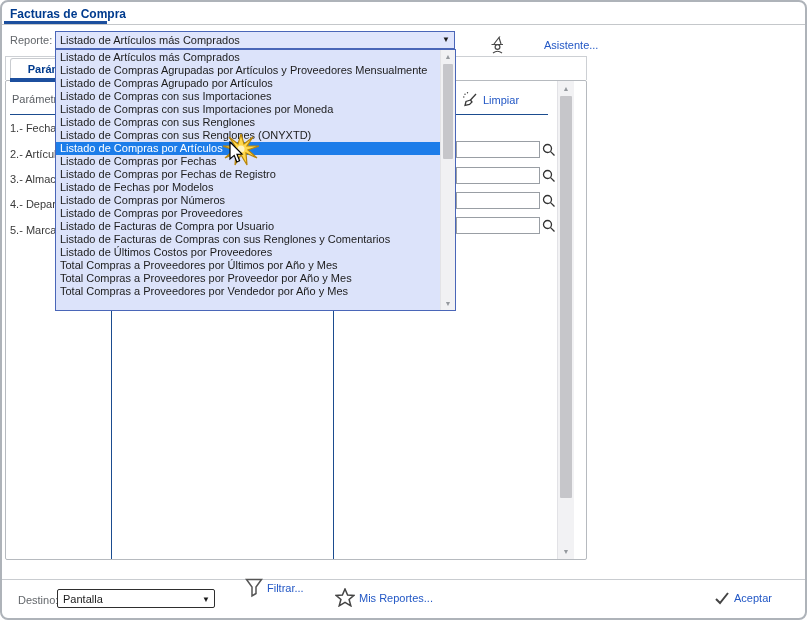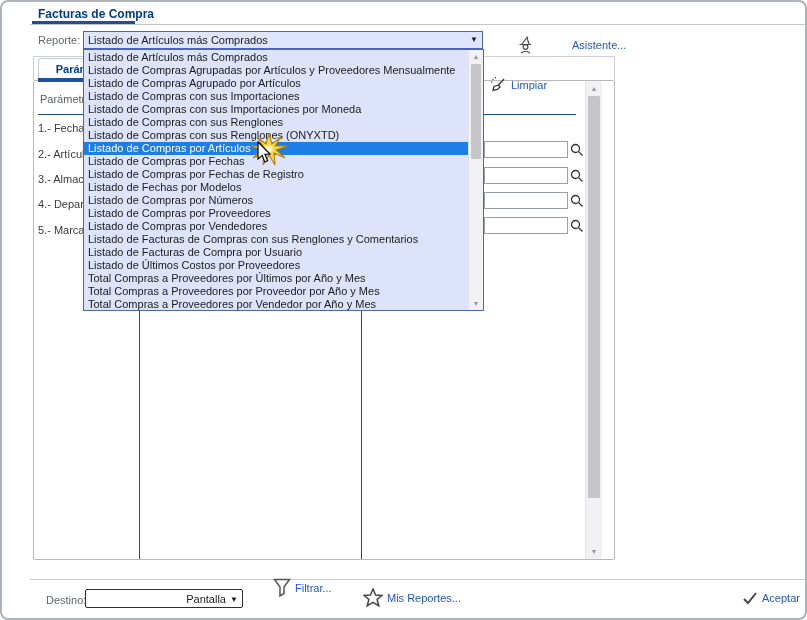--- a/index.html
+++ b/index.html
@@ -1,17 +1,17 @@
 <!DOCTYPE html>
 <html><head>
 <meta charset="utf-8">
 <style>
   html,body{margin:0;padding:0;background:#fff;}
   body{width:807px;height:620px;position:relative;font-family:"Liberation Sans",sans-serif;overflow:hidden;}
-  .abs{position:absolute;margin-left:28px;}
+  .abs{position:absolute;}
   .dialog{position:absolute;inset:0;border:2px solid #aeb3b9;border-radius:8px;background:#fff;box-sizing:border-box;overflow:hidden;}
   .title{left:8px;top:5px;font-size:12px;font-weight:bold;color:#003b8e;white-space:nowrap;}
   .title-underline{left:2px;top:19px;width:103px;height:4px;background:#1c4f9e;}
   .title-rule{left:0;top:22px;width:803px;height:1px;background:#c4c7ca;}
   .lbl{font-size:11px;color:#63676b;white-space:nowrap;}
   .link{font-size:11px;color:#2257c5;white-space:nowrap;cursor:pointer;}
   .report-select{left:53px;top:29px;width:400px;height:18px;background:#dfe5fc;border:1px solid #4a66b8;box-sizing:border-box;font-size:11px;color:#1c1c1c;padding:2px 16px 0 4px;white-space:nowrap;overflow:hidden;cursor:pointer;}
   .sel-arrow{position:absolute;right:4px;top:4px;font-size:8px;color:#1a1a1a;line-height:8px;}
   .iconrow{display:flex;align-items:center;gap:4px;}
   
@@ -35,21 +35,21 @@
   .dropdown{left:53px;top:47px;width:401px;height:262px;background:#dce3fa;border:1px solid #4a66b8;box-sizing:border-box;z-index:10;}
   .dd-items{position:absolute;left:0;top:1px;right:15px;}
   .dd-item{height:13px;line-height:13px;font-size:11px;color:#1c1c1c;padding-left:4px;white-space:nowrap;overflow:hidden;cursor:pointer;}
   .dd-item.highlighted{background:#1d7de9;color:#fff;}
   .dd-sb{position:absolute;right:0;top:0;width:15px;height:260px;background:#f1f1f3;border-left:1px solid #e3e3e6;box-sizing:border-box;}
   
   .flash{left:221px;top:132px;z-index:20;pointer-events:none;}
   .cursor{left:227px;top:139px;z-index:21;pointer-events:none;}
   
   .footer-sep{left:0;top:577px;width:803px;height:1px;background:#c9ccd0;}
-  .dest-select{left:55px;top:587px;width:158px;height:19px;background:#fff;border:1px solid #2e2e2e;border-radius:2px;box-sizing:border-box;font-size:11px;color:#1c1c1c;padding:3px 16px 0 5px;white-space:nowrap;overflow:hidden;cursor:pointer;text-align:right;}
+  .dest-select{left:55px;top:587px;width:158px;height:19px;background:#fff;border:1px solid #2e2e2e;border-radius:2px;box-sizing:border-box;font-size:11px;color:#1c1c1c;padding:3px 16px 0 5px;white-space:nowrap;overflow:hidden;cursor:pointer;}
   svg{display:block;}
 </style>
 </head>
 <body>
 
 <div class="dialog">
 
   <div class="abs title">Facturas de Compra</div>
   <div class="abs title-underline"></div>
   <div class="abs title-rule"></div>
@@ -75,21 +75,21 @@
   <div class="abs tabstrip-line"></div>
   <div class="abs tabstrip-edge" style="left:3px;"></div>
   <div class="abs tabstrip-edge" style="left:584px;"></div>
   <div class="abs tab">Parámetros</div>
   <div class="abs tab-underline"></div>
   <div class="abs panel-box"></div>
 
   <div class="abs col-header">Parámetros</div>
   <div class="abs hdr-rule" style="left:8px;width:99px;"></div>
 
-  <div class="abs iconrow" style="left:460px;top:74px;z-index:3;justify-content:center;">
+  <div class="abs iconrow" style="left:460px;top:89px;z-index:3;justify-content:center;">
     <span>
       <svg width="17" height="17" viewBox="0 0 17 17" fill="none" stroke="#3a3a3a" stroke-width="1.3">
         <path d="M14,3 L8.5,9"></path>
         <path d="M8.5,9 L4,10.5 L3,14.5 L7.5,13.5 L10,11 Z" fill="#fff"></path>
         <circle cx="3" cy="3.2" r="0.7" fill="#3a3a3a" stroke="none"></circle>
         <circle cx="5.5" cy="1.8" r="0.7" fill="#3a3a3a" stroke="none"></circle>
         <circle cx="1.8" cy="6" r="0.7" fill="#3a3a3a" stroke="none"></circle>
       </svg>
     </span>
     <span class="link">Limpiar</span>
@@ -149,23 +149,22 @@
       <div class="dd-item">Listado de Compras con sus Importaciones</div>
       <div class="dd-item">Listado de Compras con sus Importaciones por Moneda</div>
       <div class="dd-item">Listado de Compras con sus Renglones</div>
       <div class="dd-item">Listado de Compras con sus Renglones (ONYXTD)</div>
       <div class="dd-item highlighted">Listado de Compras por Artículos</div>
       <div class="dd-item">Listado de Compras por Fechas</div>
       <div class="dd-item">Listado de Compras por Fechas de Registro</div>
       <div class="dd-item">Listado de Fechas por Modelos</div>
       <div class="dd-item">Listado de Compras por Números</div>
       <div class="dd-item">Listado de Compras por Proveedores</div>
-      <div class="dd-item">Listado de Compras por Vendedores</div>
+      <div class="dd-item">Listado de Facturas de Compra por Usuario</div>
       <div class="dd-item">Listado de Facturas de Compras con sus Renglones y Comentarios</div>
-      <div class="dd-item">Listado de Facturas de Compra por Usuario</div>
       <div class="dd-item">Listado de Últimos Costos por Proveedores</div>
       <div class="dd-item">Total Compras a Proveedores por Últimos por Año y Mes</div>
       <div class="dd-item">Total Compras a Proveedores por Proveedor por Año y Mes</div>
       <div class="dd-item">Total Compras a Proveedores por Vendedor por Año y Mes</div>
     </div>
     <div class="dd-sb">
       <div class="sb-arrow" style="top:0;">▲</div>
       <div class="sb-thumb" style="top:14px;height:95px;"></div>
       <div class="sb-arrow" style="bottom:0;">▼</div>
     </div>

